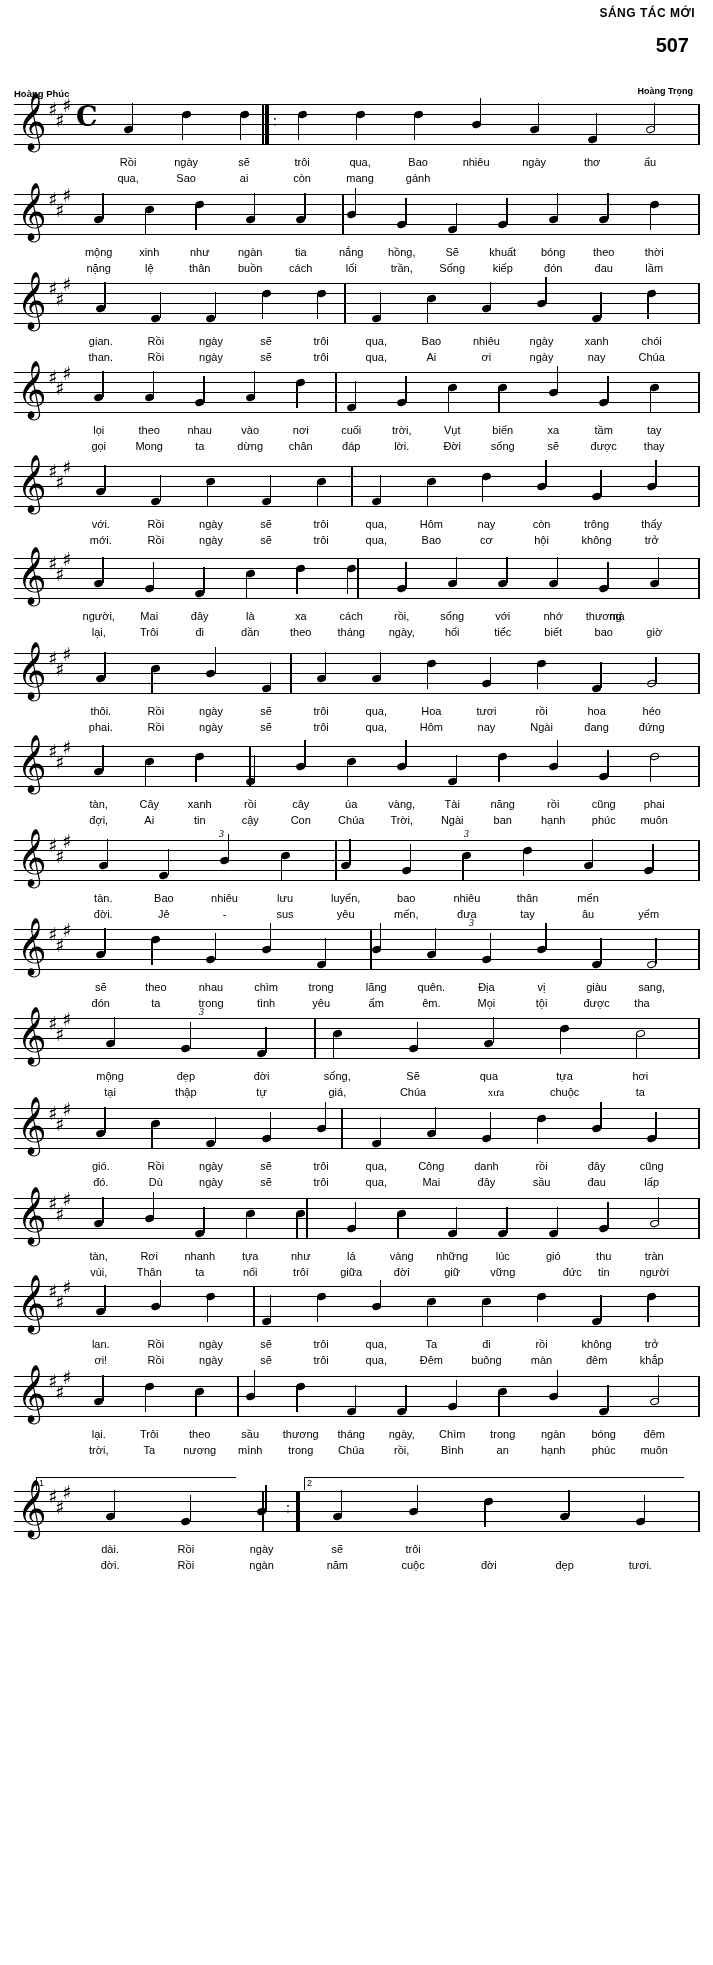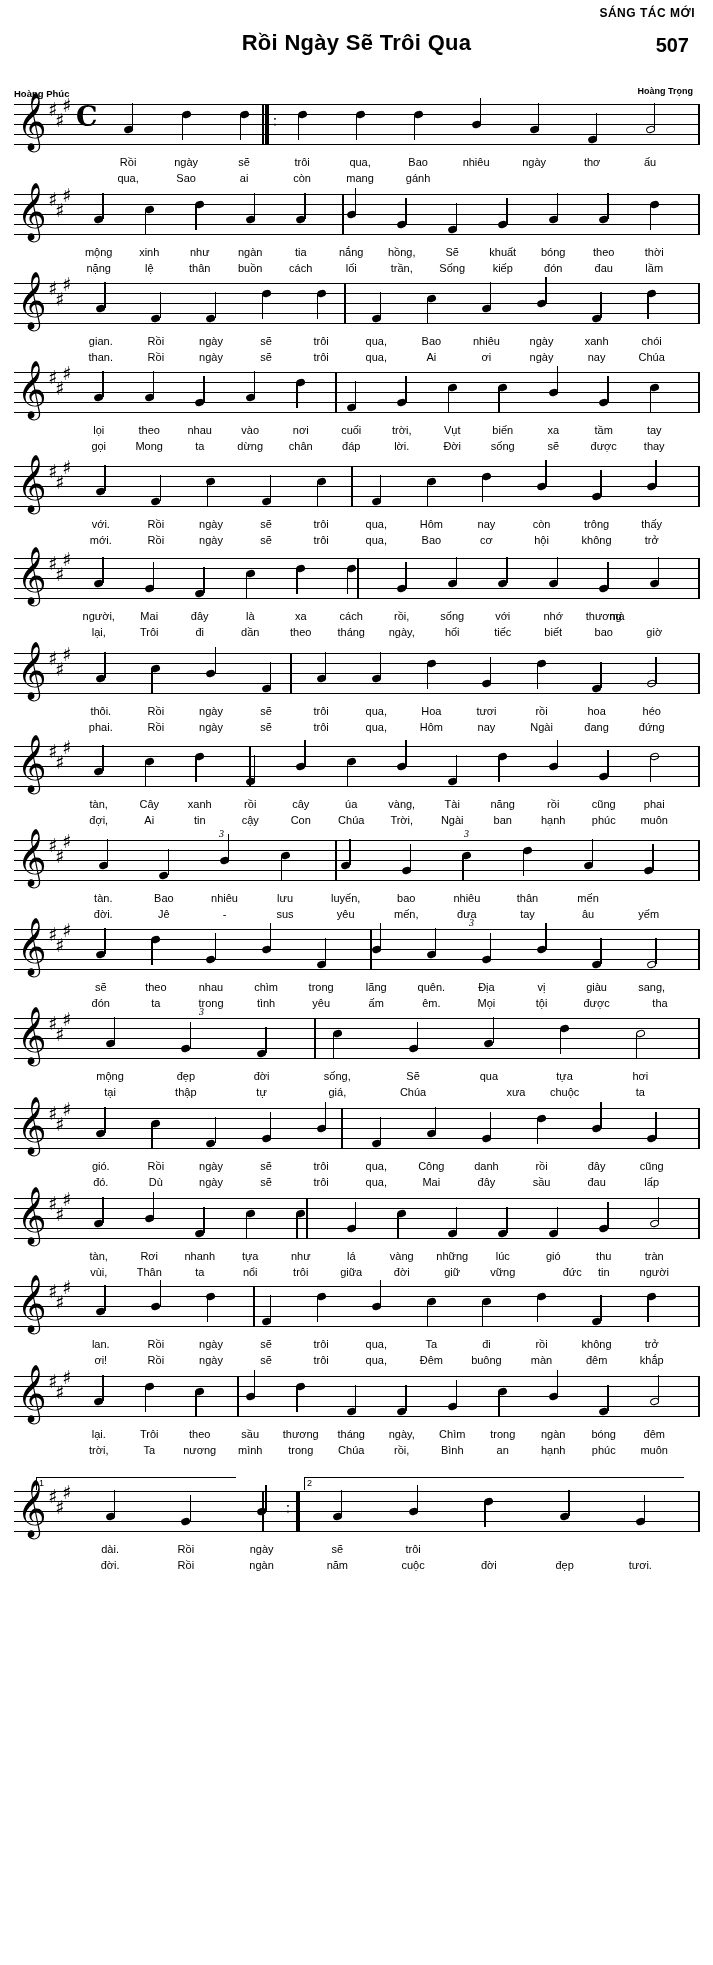--- a/index.html
+++ b/index.html
@@ -186,21 +186,20 @@
     font-size: 11px;
     font-family: "Liberation Sans", sans-serif;
   }
 </style>
 </head>
 <body>
 
 <div class="page">
 
   <div class="header-right">SÁNG TÁC MỚI</div>
-  <div class="song-title">Rồi Ngày Sẽ Trôi Qua</div>
   <div class="song-number">507</div>
   <div class="composer-left">Hoàng Phúc</div>
   <div class="composer-right">Hoàng Trọng</div>
 
   <div id="systems">
       <div class="system" style="top: 96px;">
         <div class="staff">
           <div class="line"></div>
           <div class="line"></div>
           <div class="line"></div>
@@ -828,21 +827,21 @@
           <span class="lyric" style="left: 86.7909px;">đón</span>
           <span class="lyric" style="left: 141.882px;">ta</span>
           <span class="lyric" style="left: 196.973px;">trong</span>
           <span class="lyric" style="left: 252.064px;">tình</span>
           <span class="lyric" style="left: 307.155px;">yêu</span>
           <span class="lyric" style="left: 362.245px;">ấm</span>
           <span class="lyric" style="left: 417.336px;">êm.</span>
           <span class="lyric" style="left: 472.427px;">Mọi</span>
           <span class="lyric" style="left: 527.518px;">tội</span>
           <span class="lyric" style="left: 582.609px;">được</span>
-          <span class="lyric" style="left: 646px;">tha</span>
+          <span class="lyric" style="left: 628px;">tha</span>
         </div>
       </div>
       <div class="system" style="top: 1010px;">
         <div class="staff">
           <div class="line"></div>
           <div class="line"></div>
           <div class="line"></div>
           <div class="line"></div>
           <div class="line"></div>
         </div>
@@ -878,21 +877,21 @@
           <span class="lyric" style="left: 474.837px;">qua</span>
           <span class="lyric" style="left: 550.587px;">tựa</span>
           <span class="lyric" style="left: 626.337px;">hơi</span>
         </div>
         <div class="lyric-row" style="top: 76px;">
           <span class="lyric" style="left: 96.0875px;">tại</span>
           <span class="lyric" style="left: 171.837px;">thập</span>
           <span class="lyric" style="left: 247.588px;">tự</span>
           <span class="lyric" style="left: 323.337px;">giá,</span>
           <span class="lyric" style="left: 399.087px;">Chúa</span>
-          <span class="lyric" style="left: 502px;">xưa</span>
+          <span class="lyric" style="left: 482px; font-family: Liberation Serif, serif;">xưa</span>
           <span class="lyric" style="left: 550.587px;">chuộc</span>
           <span class="lyric" style="left: 626.337px;">ta</span>
         </div>
       </div>
       <div class="system" style="top: 1100px;">
         <div class="staff">
           <div class="line"></div>
           <div class="line"></div>
           <div class="line"></div>
           <div class="line"></div>

